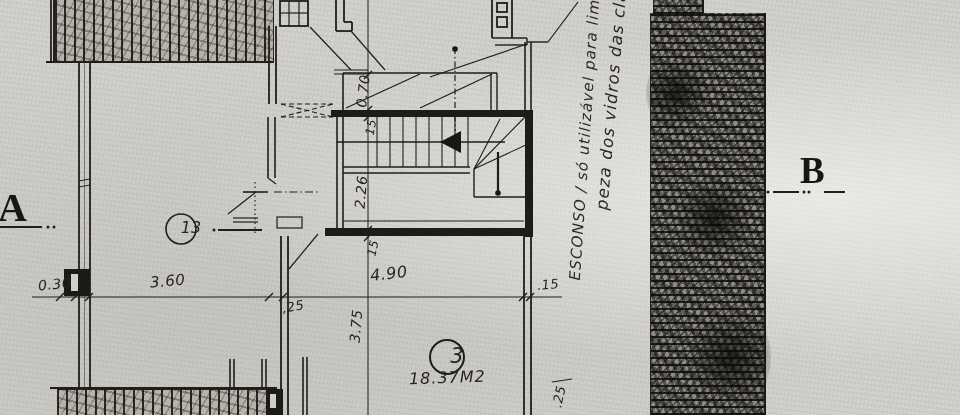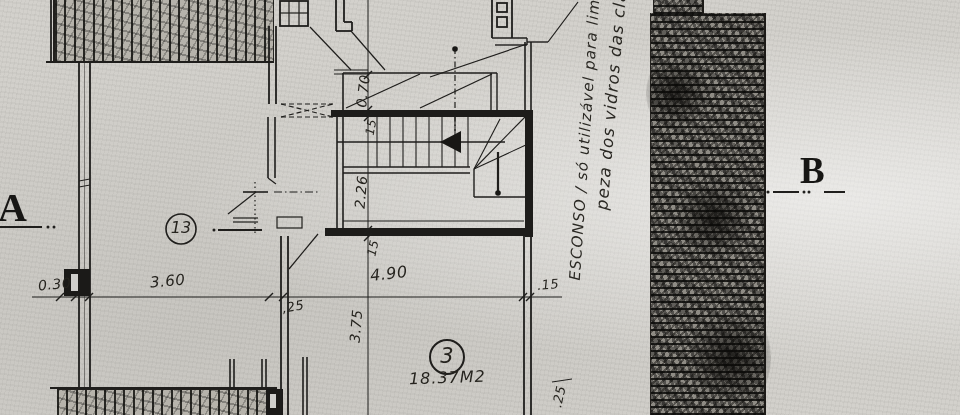--- a/index.html
+++ b/index.html
@@ -33,21 +33,21 @@
       repeating-linear-gradient(-47deg, rgba(20,18,15,.5) 0 2px, rgba(0,0,0,0) 2px 6px),
       repeating-linear-gradient(29deg, rgba(0,0,0,.35) 0 5px, rgba(0,0,0,0) 5px 13px);
     border-left:1.5px solid #23211e;border-right:2.5px solid #1d1b18;
   }
   .blotch{position:absolute;border-radius:50%;
     background:radial-gradient(circle, rgba(10,9,7,.75), rgba(10,9,7,0) 70%);}
   
   .t{position:absolute;white-space:nowrap;font-style:italic;line-height:1;}
   .dim{font-size:14px;letter-spacing:.5px;color:#26241f;}
   .vdim{transform-origin:center;}
-  .roomnum{font-style:italic;text-align:center;}
+  .roomnum{font-style:italic;text-align:center;padding-left:10px;}
   .marker{font-family:"Liberation Serif", serif;font-weight:700;font-style:normal;
     color:#171614;letter-spacing:1px;}
   .note{letter-spacing:1.2px;color:#2a2823;transform-origin:center;}
 </style>
 </head>
 <body>
 
 <div class="canvas">
 
   <div class="band vhatch top" style="left:53px;top:0;width:219px;height:61px;"></div>

